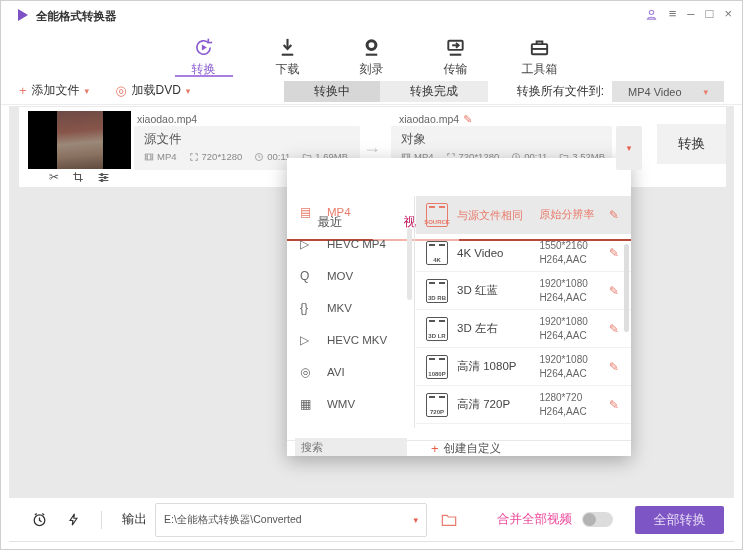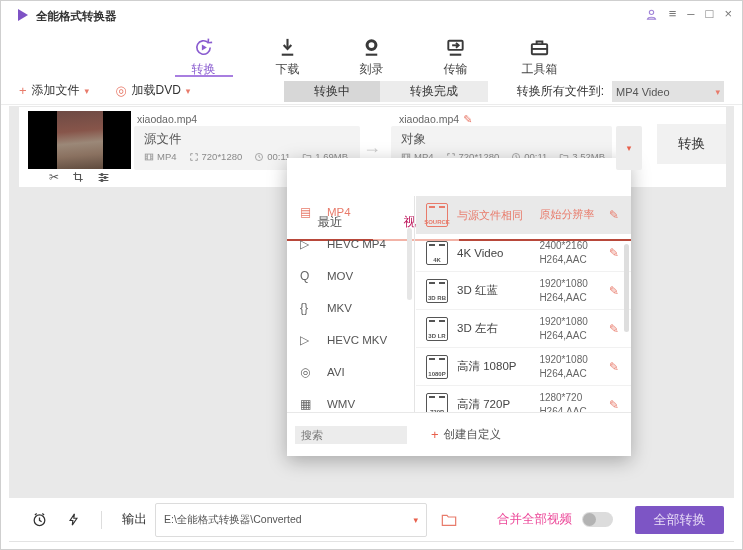--- a/index.html
+++ b/index.html
@@ -26,21 +26,21 @@
   .toolbar { position:absolute; top:78px; left:0; right:0; height:26px; border-bottom:1px solid #ececec; font-size:12px; color:#333; }
   .tb-left { position:absolute; left:18px; top:3px; display:flex; align-items:center; gap:26px; }
   .tb-item { display:flex; align-items:center; gap:5px; cursor:pointer; }
   .tb-red { color:#e87b6b; font-size:13px; }
   .tb-caret { color:#e87b6b; font-size:9px; }
   .tb-center { position:absolute; left:283px; top:2px; display:flex; }
   .tb-tab { height:21px; line-height:21px; padding:0 30px; font-size:12px; color:#333; cursor:pointer; }
   .tb-tab.on { background:#d7d7d7; }
   .tb-tab.off { background:#ececec; }
   .tb-right { position:absolute; right:18px; top:2px; display:flex; align-items:center; gap:8px; }
-  .tb-select { width:112px; height:21px; background:#e2e2e2; display:flex; align-items:center; padding:0 4px; font-size:11px; color:#555; cursor:pointer; }
+  .tb-select { width:112px; height:21px; background:#e2e2e2; display:flex; align-items:center; padding:0 16px; font-size:11px; color:#555; cursor:pointer; }
   .tb-select .tb-caret { margin-left:auto; }
 
   
   .content-bg { position:absolute; left:8px; right:8px; top:105px; height:392px; background:#e9e9e9; }
 
   
   .filerow { position:absolute; left:18px; top:106px; width:707px; height:80px; background:#fff; }
   .thumb { position:absolute; left:9px; top:4px; width:103px; height:58px; background:#000; display:flex; justify-content:center; }
   .thumb-photo { width:46px; height:58px; background:linear-gradient(175deg,#6d4a44 0%,#87554a 35%,#9b8878 55%,#8a7160 75%,#5f4b3e 100%); }
   .thumb-tools { position:absolute; left:9px; top:63px; width:103px; display:flex; justify-content:center; gap:13px; align-items:center; color:#555; }
@@ -74,21 +74,21 @@
   .prow.sel { background:#e9e9e9; border-bottom:none; }
   .preset-icon { position:relative; width:22px; height:24px; border:1.4px solid #555; border-radius:2px; margin-right:9px;
     display:flex; align-items:flex-end; justify-content:center; font-size:6px; font-weight:bold; color:#555; padding-bottom:1px; flex:0 0 auto; }
   .preset-icon::before { content:""; position:absolute; top:2px; left:2px; right:2px; height:0; border-top:2px dashed currentColor; }
   .prow.sel .preset-icon { border-color:#e87b6b; color:#e87b6b; }
   .pname { width:90px; font-size:11.5px; color:#444; }
   .pres { width:76px; font-size:10px; color:#666; line-height:1.4; }
   .prow.sel .pname, .prow.sel .pres { color:#e87b6b; font-size:11px; }
   .pedit { margin-left:auto; color:#e87b6b; font-size:12px; cursor:pointer; }
   .rscroll { position:absolute; right:2px; top:48px; width:5px; height:88px; background:#dedede; border-radius:3px; }
-  .panel-bottom { position:absolute; left:0; right:0; bottom:0; height:44px; border-top:1px solid #e8e8e8; display:flex; align-items:center; background:#fff; }
+  .panel-bottom { position:absolute; left:0; right:0; bottom:0; height:16px; border-top:1px solid #e8e8e8; display:flex; align-items:flex-end; background:#fff; }
   .search-input { margin-left:8px; width:112px; height:18px; background:#ececec; border:none; font-size:11px; color:#777;
     padding:0 6px; font-family:inherit; outline:none; }
   .create-custom { margin-left:24px; display:flex; align-items:center; gap:5px; font-size:11.5px; color:#555; cursor:pointer; }
   .create-custom .cplus { color:#e8604c; font-size:13px; }
 
   
   .footer { position:absolute; left:8px; right:8px; top:497px; height:44px; background:#fff; border-bottom:1px solid #e3e3e3;
     display:flex; align-items:center; }
   .ft-icon { margin-left:22px; cursor:pointer; display:flex; }
   .ft-icon + .ft-icon { margin-left:18px; }
@@ -359,21 +359,21 @@
           </span>
         <span class="pname">与源文件相同</span>
         <span class="pres">原始分辨率</span>
         <span class="pedit">✎</span>
       </div>
       <div class="prow">
         <span class="preset-icon">
             <span>4K</span>
           </span>
         <span class="pname">4K Video</span>
-        <span class="pres"><span>2400*2160</span><br><span>H264,AAC</span></span>
+        <span class="pres"><span>1550*2160</span><br><span>H264,AAC</span></span>
         <span class="pedit">✎</span>
       </div>
       <div class="prow">
         <span class="preset-icon">
             <span>3D RB</span>
           </span>
         <span class="pname">3D 红蓝</span>
         <span class="pres"><span>1920*1080</span><br><span>H264,AAC</span></span>
         <span class="pedit">✎</span>
       </div>

